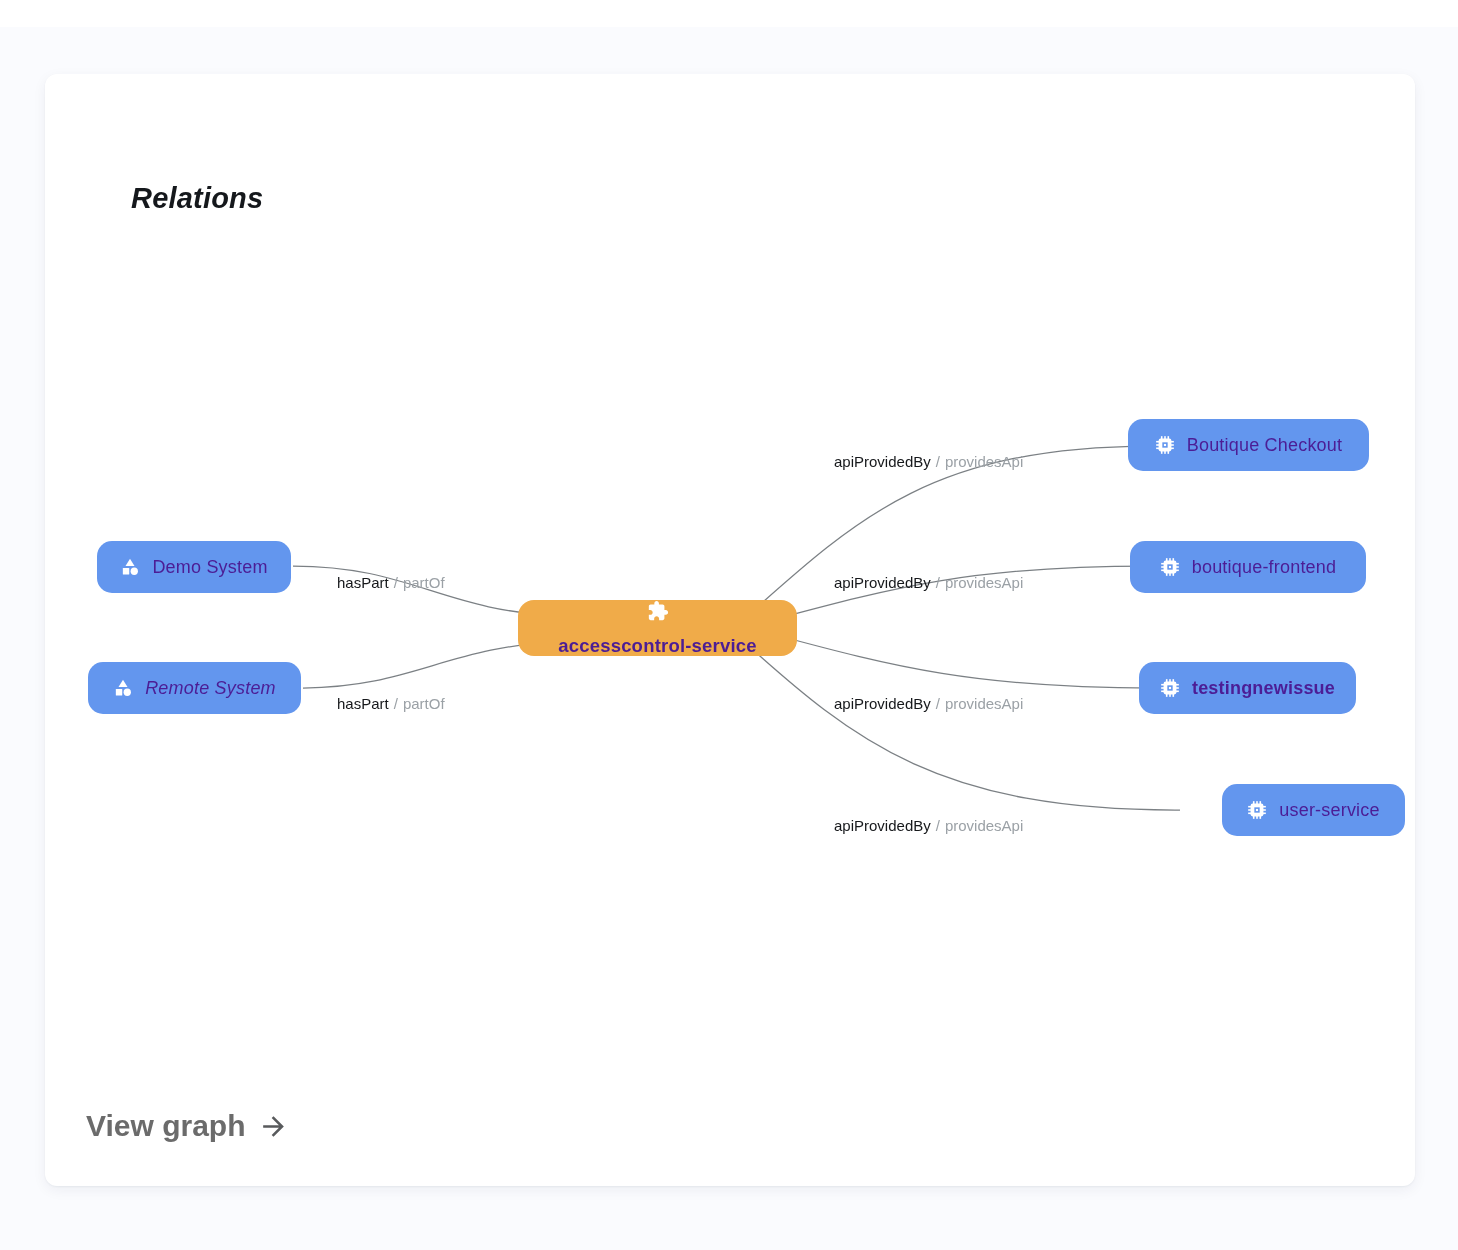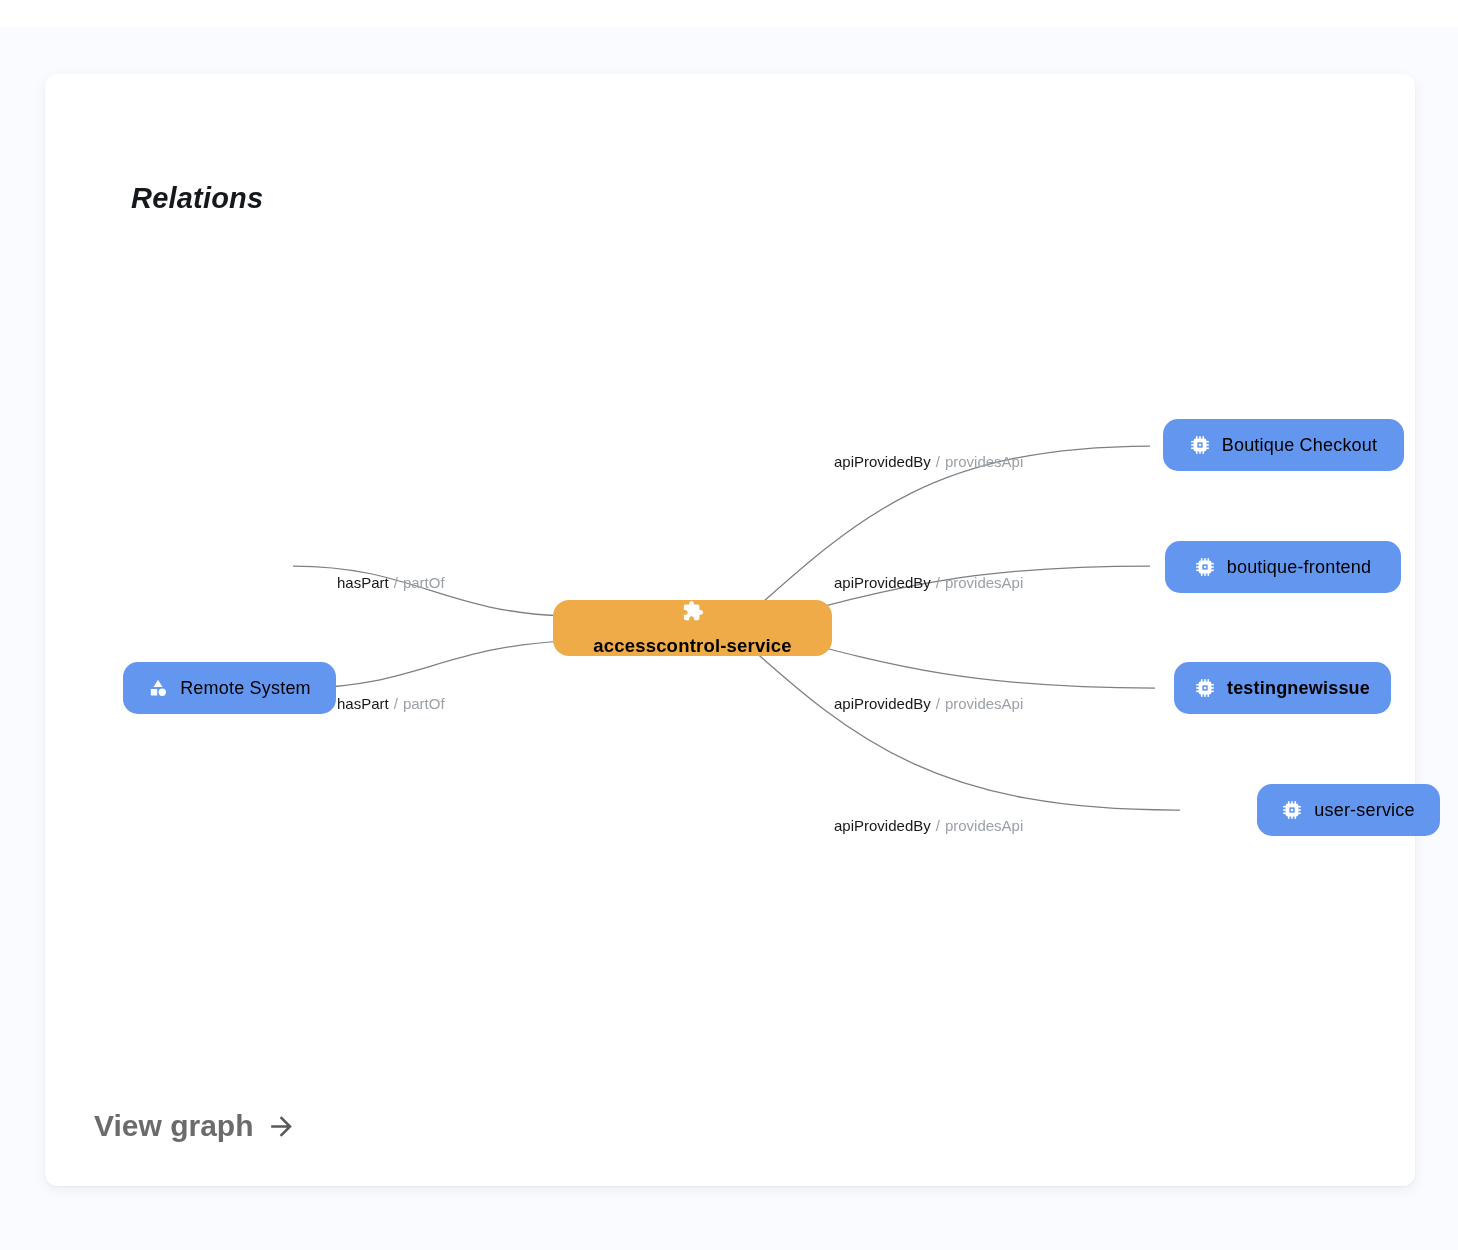--- a/index.html
+++ b/index.html
@@ -9,41 +9,41 @@
         border-radius:12px;box-shadow:0 1px 2px rgba(20,30,60,.05),0 4px 14px rgba(20,30,60,.06);font-style:italic;}
   #card-title{position:absolute;left:86px;top:108px;font-size:29px;font-weight:700;color:#15181c;letter-spacing:.2px;}
   
   #edges{position:absolute;left:0;top:0;z-index:1;}
   #edges path{fill:none;stroke:#6d7277;stroke-width:1.25;opacity:.9;}
   .edge-label{position:absolute;z-index:2;font-size:15px;line-height:24px;color:#16181b;white-space:nowrap;}
   .edge-label .sep,.edge-label .secondary{color:#9ba1a6;}
   .edge-label .sep{margin:0 5px;}
   .node{position:absolute;z-index:3;display:inline-flex;align-items:center;justify-content:center;
         gap:12px;height:52px;padding:4px 18px;border-radius:15px;box-sizing:border-box;
-        color:#000000;font-size:18px;letter-spacing:.2px;cursor:pointer;white-space:nowrap;margin-left:35px;}
+        color:#4c1d95;font-size:18px;letter-spacing:.2px;cursor:pointer;white-space:nowrap;}
   .node.blue{background:#6396ee;font-weight:500;}
   .node.orange{background:#f0ab49;font-weight:700;font-size:18.5px;height:56px;border-radius:16px;gap:13px;flex-direction:column;}
   .node .icon{display:inline-flex;align-items:center;}
   
   #n-demo    {left:97px;  top:541px; min-width:194px;}
-  #n-remote  {left:88px;  top:662px; min-width:213px;}
+  #n-remote  {left:88px;  top:662px; min-width:213px;font-style:italic;}
   #n-center  {left:518px; top:600px; min-width:279px;}
   #n-checkout{left:1128px;top:419px; min-width:241px;}
   #n-frontend{left:1130px;top:541px; min-width:236px;}
   #n-testing {left:1139px;top:662px; min-width:217px;font-weight:bold;}
   #n-user    {left:1222px;top:784px; min-width:183px;}
   
   #el-0{left:337px;top:571px;}
   #el-1{left:337px;top:692px;}
   #el-2{left:834px;top:450px;}
   #el-3{left:834px;top:571px;}
   #el-4{left:834px;top:692px;}
   #el-5{left:834px;top:814px;}
   #view-graph{position:absolute;left:86px;top:1109px;display:inline-flex;align-items:center;gap:12px;
-              font-size:30px;font-weight:700;color:#6b6b6b;cursor:pointer;margin-left:8px;}
+              font-size:30px;font-weight:700;color:#6b6b6b;cursor:pointer;}
 </style>
 </head>
 <body>
 
 <div id="stage">
   <div id="top-strip"></div>
 
   <div id="card">
     <div id="card-title">Relations</div>
   </div>
@@ -69,20 +69,30 @@
   <div class="edge-label" id="el-3">
     <span class="primary">apiProvidedBy</span><span class="sep">/</span><span class="secondary">providesApi</span>
   </div>
   <div class="edge-label" id="el-4">
     <span class="primary">apiProvidedBy</span><span class="sep">/</span><span class="secondary">providesApi</span>
   </div>
   <div class="edge-label" id="el-5">
     <span class="primary">apiProvidedBy</span><span class="sep">/</span><span class="secondary">providesApi</span>
   </div>
 
+  <div class="node blue" id="n-demo">
+    <span class="icon">
+      <svg viewBox="0 0 24 24" width="20" height="20" fill="#ffffff">
+          <path d="M12 2 6.6 10.7h10.8z"></path>
+          <rect x="3.4" y="13.2" width="7.7" height="7.7" rx="0.6"></rect>
+          <circle cx="17.1" cy="17.1" r="4.4"></circle>
+        </svg>
+    </span>
+    <span>Demo System</span>
+  </div>
 
   <div class="node blue" id="n-remote">
     <span class="icon">
       <svg viewBox="0 0 24 24" width="20" height="20" fill="#ffffff">
           <path d="M12 2 6.6 10.7h10.8z"></path>
           <rect x="3.4" y="13.2" width="7.7" height="7.7" rx="0.6"></rect>
           <circle cx="17.1" cy="17.1" r="4.4"></circle>
         </svg>
     </span>
     <span>Remote System</span>

